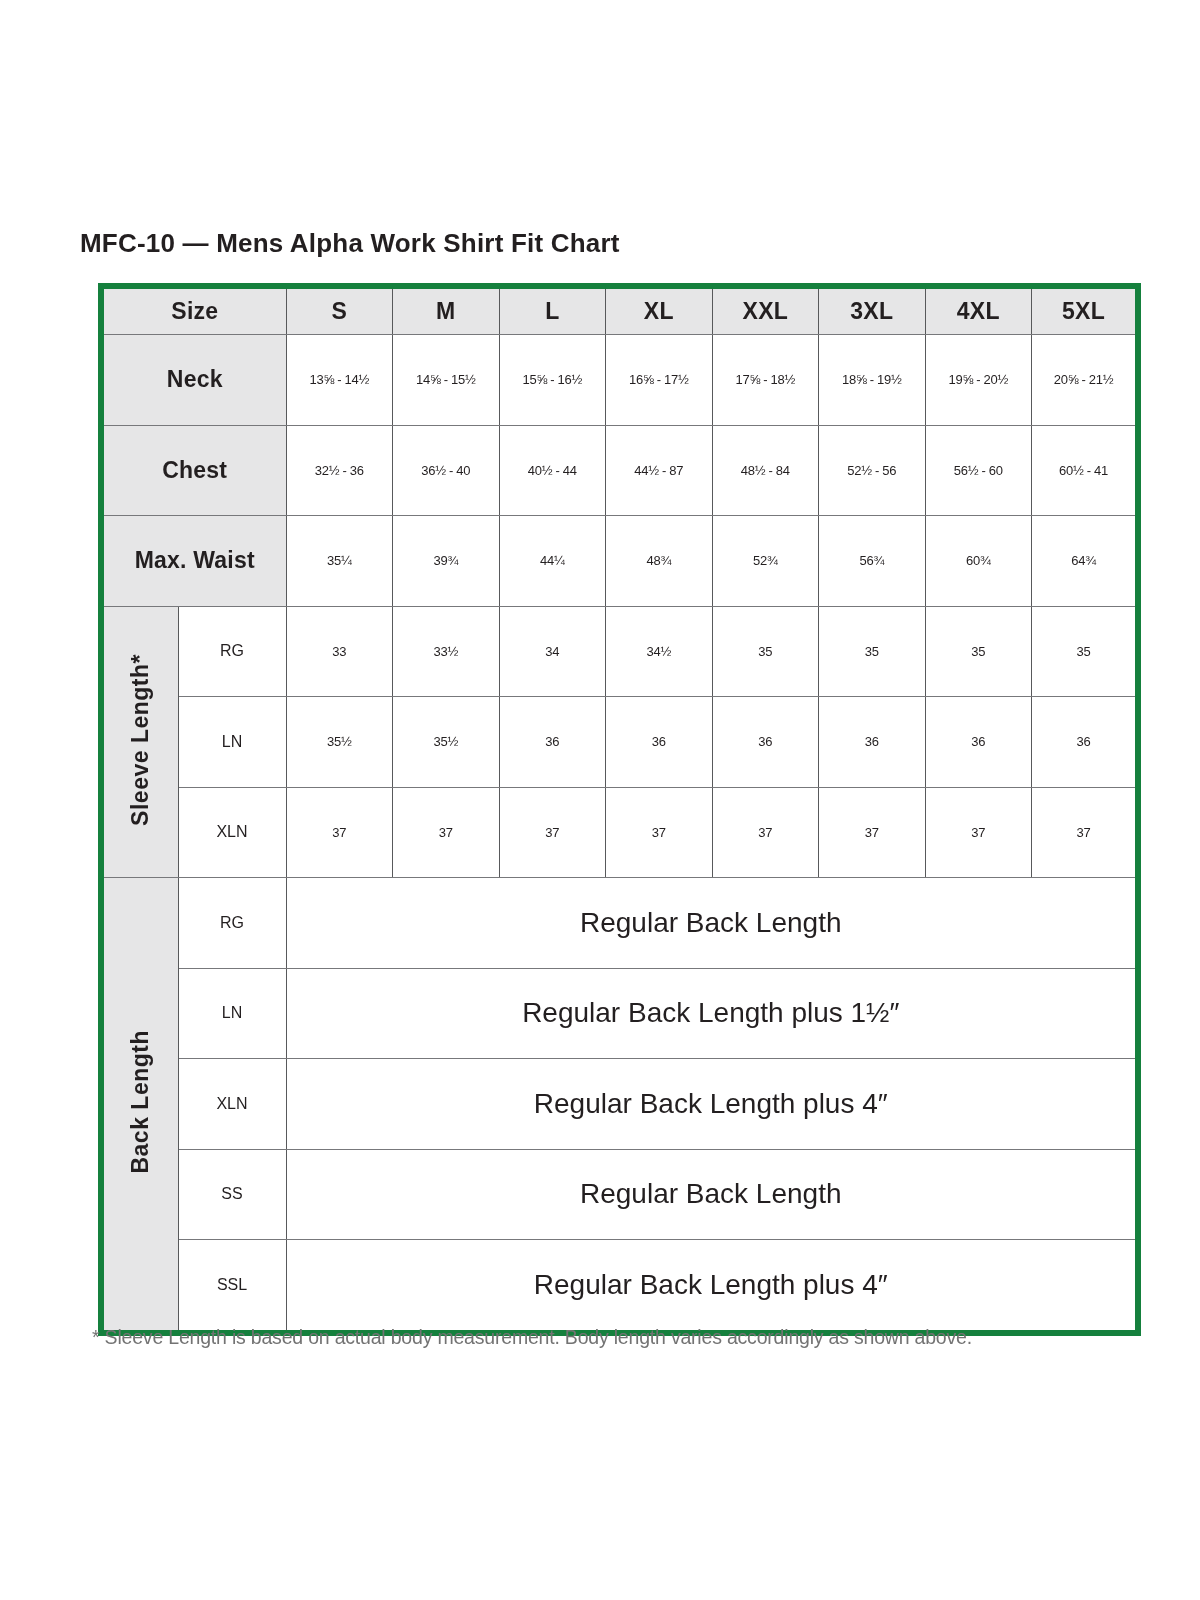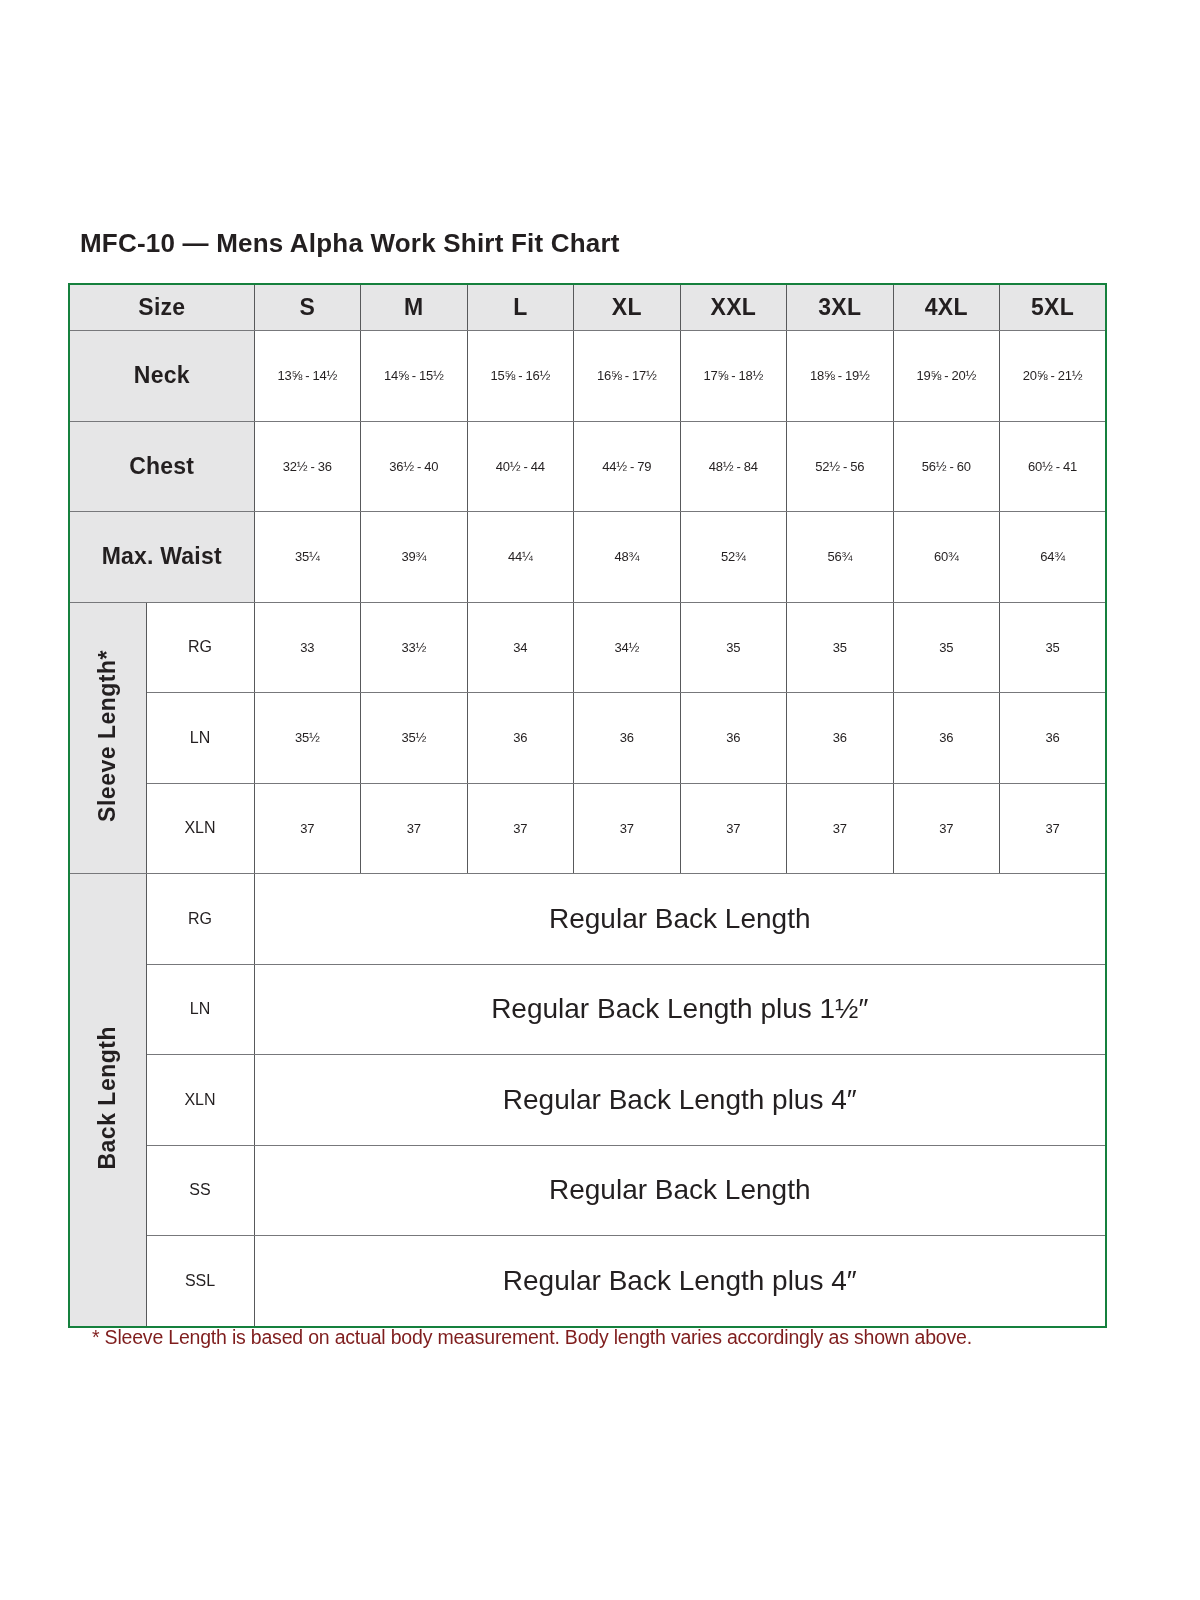--- a/index.html
+++ b/index.html
@@ -26,26 +26,26 @@
     top: 228px;
     margin: 0;
     font-size: 26px;
     font-weight: bold;
     letter-spacing: 0.2px;
     color: #231f20;
     font-stretch: condensed;
   }
   table.fit-chart {
     position: absolute;
-    left: 68px;
+    left: 98px;
     top: 283px;
     width: 1037px;
     border-collapse: collapse;
     table-layout: fixed;
-    border: 2px solid #15803d;
+    border: 6px solid #15803d;
   }
   table.fit-chart th,
   table.fit-chart td {
     border-left: 1px solid #58595b;
     border-right: 1px solid #58595b;
     border-top: 1px solid #77787b;
     border-bottom: 1px solid #77787b;
     text-align: center;
     vertical-align: middle;
     padding: 0;
@@ -92,21 +92,21 @@
     font-size: 28px;
     font-stretch: condensed;
   }
   .footnote {
     position: absolute;
     left: 92px;
     top: 1326px;
     margin: 0;
     font-size: 19.5px;
     font-weight: normal;
-    color: #7f1d1d;
+    color: #737373;
     font-stretch: condensed;
     letter-spacing: -0.2px;
   }
 </style>
 </head>
 <body>
 
 <div class="page">
 
   <h1 class="title">MFC-10 — Mens Alpha Work Shirt Fit Chart</h1>
@@ -148,21 +148,21 @@
       <td class="value-cell">18⅝ - 19½</td>
       <td class="value-cell">19⅝ - 20½</td>
       <td class="value-cell">20⅝ - 21½</td>
     </tr>
 
     <tr class="r-data">
       <th colspan="2" class="label-cell">Chest</th>
       <td class="value-cell">32½ - 36</td>
       <td class="value-cell">36½ - 40</td>
       <td class="value-cell">40½ - 44</td>
-      <td class="value-cell">44½ - 79</td>
+      <td class="value-cell">44½ - 87</td>
       <td class="value-cell">48½ - 84</td>
       <td class="value-cell">52½ - 56</td>
       <td class="value-cell">56½ - 60</td>
       <td class="value-cell">60½ - 41</td>
     </tr>
 
     <tr class="r-data">
       <th colspan="2" class="label-cell">Max. Waist</th>
       <td class="value-cell">35¼</td>
       <td class="value-cell">39¾</td>

